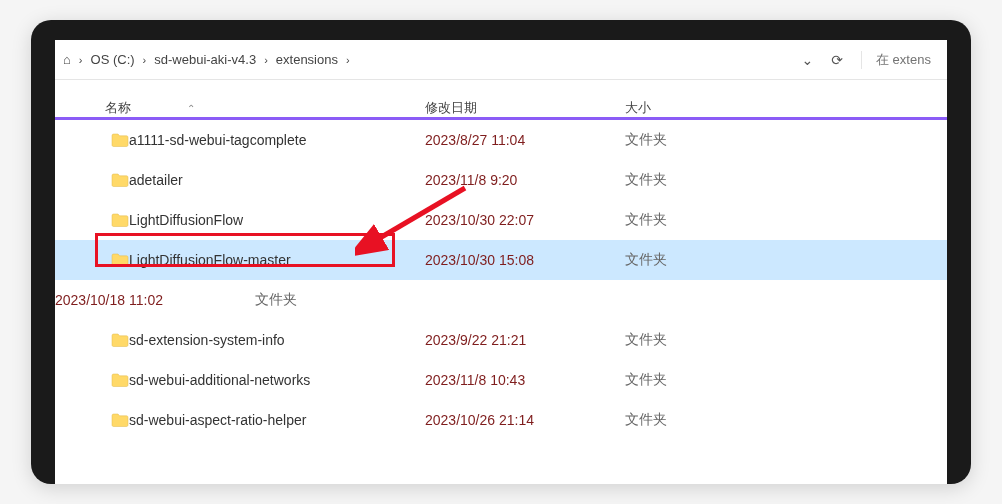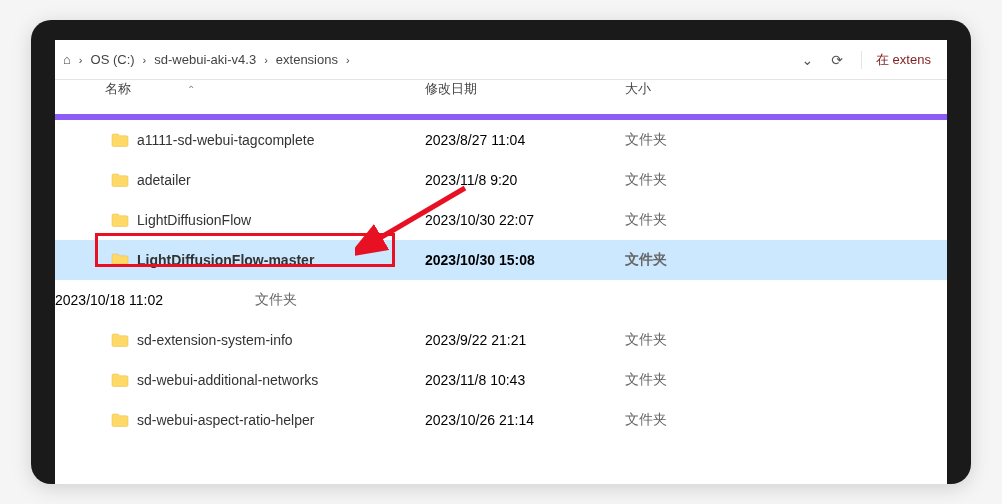--- a/index.html
+++ b/index.html
@@ -50,50 +50,50 @@
     .toolbar-right {
       display: flex;
       align-items: center;
       gap: 18px;
       padding-right: 8px;
     }
     .tb-icon { color: #555; cursor: pointer; font-size: 14px; }
     .search-box {
       border-left: 1px solid #e5e5e5;
       padding-left: 14px;
-      color: #7f1d1d;
+      color: #737373;
       font-size: 13px;
       width: 70px;
       overflow: hidden;
       white-space: nowrap;
     }
     .headers {
       display: flex;
-      align-items: flex-start;
+      align-items: flex-end;
       height: 40px;
-      border-bottom: 6px solid #8b5cf6;
+      border-bottom: 3px solid #8b5cf6;
       font-size: 13px;
       color: #444;
     }
     .col-name { width: 370px; padding-left: 50px; display: flex; align-items: center; gap: 6px; }
     .col-date { width: 200px; }
     .col-type { width: 130px; }
     .col-size { width: 80px; }
     .sort-icon { font-size: 10px; color: #888; margin-left: 50px; }
     .file-list { position: relative; }
     .row {
       display: flex;
       align-items: center;
       height: 40px;
       font-size: 14px;
       color: #333;
     }
-    .row.selected { background: #cce8ff; font-weight: bold; }
-    .row .col-name { display: flex; align-items: center; gap: 8px; padding-left: 56px; }
-    .row .col-date { color: #000000; }
+    .row.selected { background: #cce8ff; }
+    .row .col-name { display: flex; align-items: center; gap: 0; padding-left: 56px; }
+    .row .col-date { color: #7f1d1d; }
     .row .col-type { color: #666; }
     .folder-icon {
       width: 18px;
       height: 14px;
       display: inline-block;
       flex-shrink: 0;
     }
     .folder-icon svg { width: 100%; height: 100%; display: block; }
     .highlight-box {
       position: absolute;

